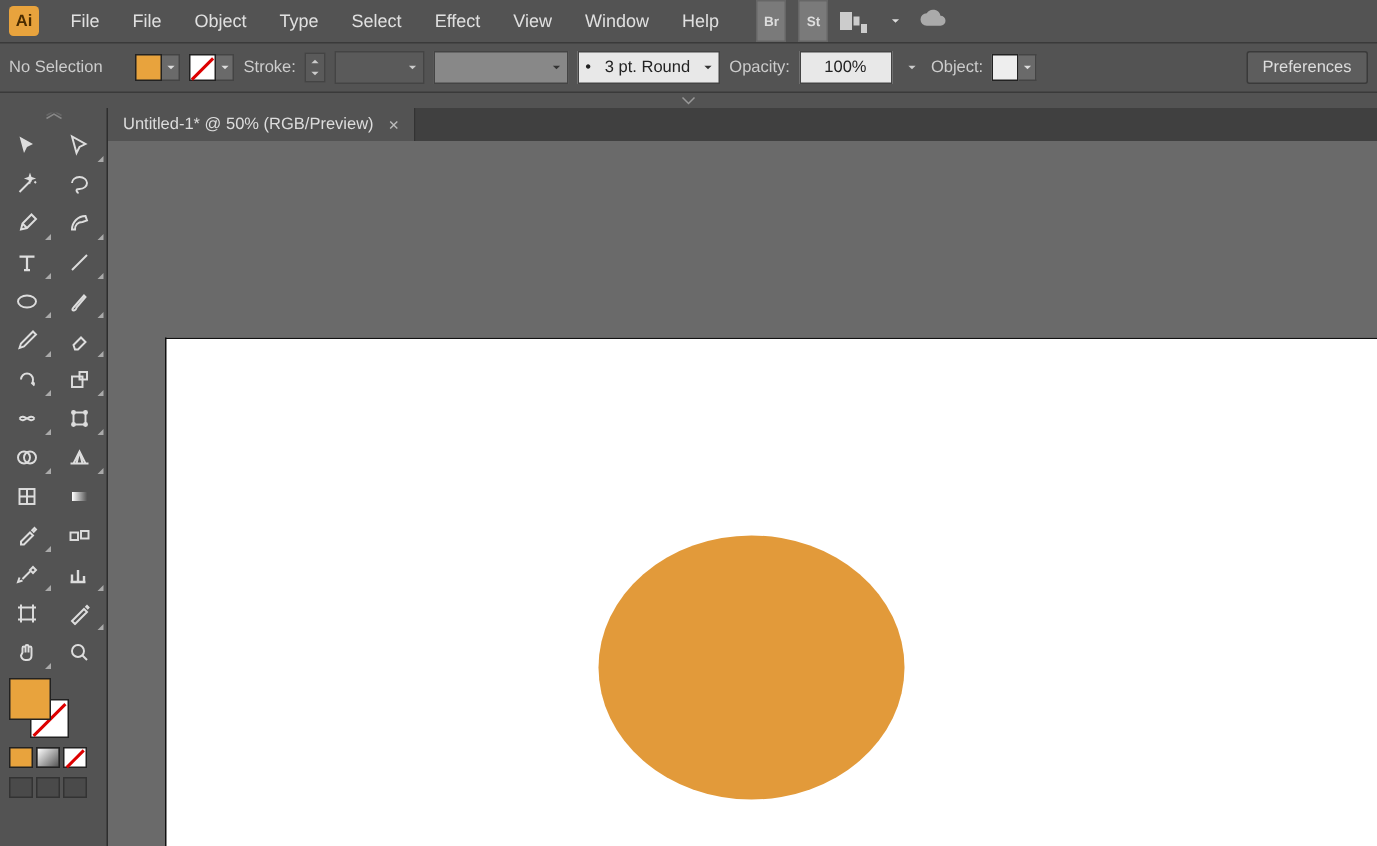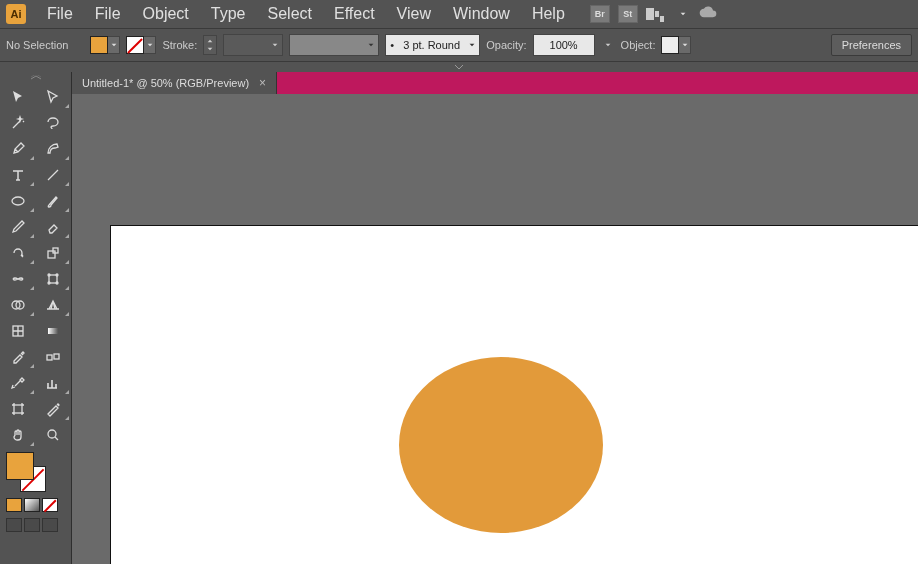--- a/index.html
+++ b/index.html
@@ -1,23 +1,23 @@
 <!DOCTYPE html>
 <html><head>
 <meta charset="utf-8">
 <style>
 * { margin: 0; padding: 0; box-sizing: border-box; font-family: "Segoe UI", Tahoma, sans-serif; user-select: none; }
 body { width: 918px; height: 564px; background: #4a4a4a; overflow: hidden; color: #ddd; font-size: 11px; }
 
 
 .menubar { height: 28px; background: #535353; display: flex; align-items: center; padding-left: 6px; gap: 4px; }
 .ai-logo { width: 20px; height: 20px; background: #e8a33d; border-radius: 3px; color: #4a2c00; font-weight: bold; font-size: 11px; display: flex; align-items: center; justify-content: center; margin-right: 8px; }
-.menu-item { padding: 4px 9px; color: #e0e0e0; font-size: 16px; cursor: default; }
+.menu-item { padding: 4px 9px; color: #e0e0e0; font-size: 12px; cursor: default; }
 .menu-right { margin-left: 12px; display: flex; align-items: center; gap: 8px; }
-.sq-btn { width: 20px; height: 18px; background: #7a7a7a; color: #ddd; font-size: 9px; font-weight: bold; display: flex; align-items: center; justify-content: center; border: 1px solid #666; }
+.sq-btn { width: 20px; height: 28px; background: #7a7a7a; color: #ddd; font-size: 9px; font-weight: bold; display: flex; align-items: center; justify-content: center; border: 1px solid #666; }
 .ws-icon { width: 22px; height: 16px; display: flex; gap: 1px; align-items: center; }
 .ws-icon div { background: #ccc; }
 .cloud-icon svg { width: 20px; height: 16px; fill: #aaa; }
 
 
 .controlbar { height: 34px; background: #535353; border-top: 1px solid #3a3a3a; border-bottom: 1px solid #3a3a3a; display: flex; align-items: center; padding: 0 6px; gap: 6px; }
 .ctrl-lbl { color: #ccc; font-size: 11px; }
 .swatch-dd { display: flex; align-items: center; }
 .swatch { width: 18px; height: 18px; border: 1px solid #222; }
 .swatch.fill { background: #e8a33d; }
@@ -62,21 +62,21 @@
 .mini-swatches div { width: 16px; height: 14px; border: 1px solid #222; }
 .ms-fill { background: #e8a33d; }
 .ms-grad { background: linear-gradient(135deg, #fff, #555); }
 .ms-none { background: #fff; position: relative; }
 .ms-none::after { content: ""; position: absolute; left: -1px; right: -1px; top: 50%; height: 1.5px; background: #d00; transform: rotate(-45deg); }
 .mode-row { display: flex; gap: 2px; margin-top: 6px; }
 .mode-row div { width: 16px; height: 14px; border: 1px solid #333; }
 
 
 .docarea { flex: 1; display: flex; flex-direction: column; background: #6a6a6a; }
-.tabstrip { height: 22px; background: #be185d; display: flex; align-items: flex-end; }
+.tabstrip { height: 22px; background: #404040; display: flex; align-items: flex-end; }
 .doc-tab { height: 22px; background: #535353; display: flex; align-items: center; padding: 0 10px; gap: 10px; color: #ddd; font-size: 11px; border-right: 1px solid #333; }
 .doc-tab .x { color: #bbb; font-size: 12px; }
 .canvas-wrap { flex: 1; background: #6a6a6a; position: relative; overflow: hidden; }
 .artboard { position: absolute; left: 38px; top: 131px; right: 0; bottom: 0; background: #fff; border: 1px solid #111; border-right: none; border-bottom: none; }
 .ellipse { position: absolute; left: 327px; top: 263px; width: 204px; height: 176px; border-radius: 50%; }
 </style>
 </head>
 <body>
 
 <div class="menubar">

